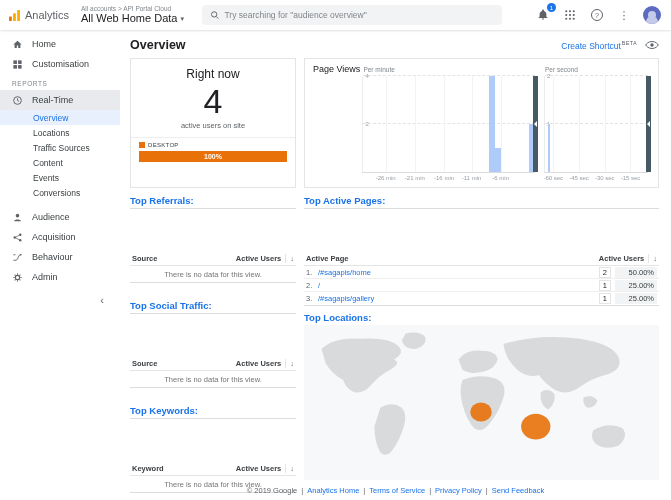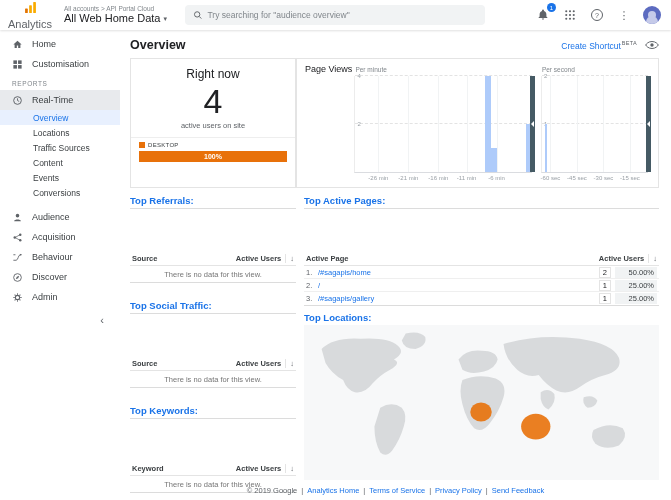--- a/index.html
+++ b/index.html
@@ -3,21 +3,21 @@
 <meta charset="utf-8">
 <style>
   * { margin:0; padding:0; box-sizing:border-box; }
   html,body { width:671px; height:500px; }
   body { font-family:"Liberation Sans", sans-serif; color:#3c4043; background:#fff; overflow:hidden; }
   .app { width:671px; height:500px; display:flex; flex-direction:column; overflow:hidden; }
 
   
   .topbar { flex:0 0 30px; display:flex; align-items:center; padding:0 10px 0 8px; gap:10px;
             background:#fff; box-shadow:0 1px 2px rgba(0,0,0,.12); position:relative; z-index:5; }
-  .logo { display:flex; align-items:center; gap:4px; cursor:pointer;flex-direction:column; }
+  .logo { display:flex; align-items:center; gap:4px; cursor:pointer; }
   .logo-text { font-size:11px; color:#5f6368; }
   .account { line-height:1.05; margin-left:2px; cursor:pointer; }
   .breadcrumb { font-size:6.5px; color:#80868b; }
   .property-row { display:flex; align-items:center; gap:3px; }
   .property { font-size:11px; color:#202124; }
   .caret { font-size:7px; color:#5f6368; }
   .search { display:flex; align-items:center; gap:5px; background:#f1f3f4; border-radius:4px;
             height:20px; width:300px; padding:0 8px; margin-left:8px; }
   .search input { border:none; background:transparent; outline:none; width:100%;
                   font-family:"Liberation Sans",sans-serif; font-size:8.5px; color:#202124; }
@@ -56,21 +56,21 @@
   
   .main { flex:1; display:flex; flex-direction:column; min-width:0; background:#fff; }
   .main-header { flex:0 0 24px; display:flex; align-items:center; justify-content:space-between;
                  padding:6px 12px 0 10px; }
   .page-title { font-size:12.5px; font-weight:bold; color:#202124; }
   .header-right { display:flex; align-items:center; gap:8px; }
   .shortcut { font-size:8.5px; color:#1a73e8; cursor:pointer; }
   .beta { font-size:5.5px; color:#5f6368; vertical-align:super; margin-left:1px; letter-spacing:.3px; }
 
   .content { flex:1; padding:4px 12px 0 10px; display:flex; flex-direction:column; gap:7px; min-height:0; }
-  .row1 { display:flex; flex:0 0 130px; }
+  .row1 { display:flex; gap:8px; flex:0 0 130px; }
   .card { border:1px solid #e4e4e4; background:#fff; }
 
   .rightnow { flex:0 0 166px; text-align:center; padding-top:8px; }
   .rn-title { font-size:12px; color:#202124; }
   .rn-value { font-size:34px; color:#202124; line-height:1.1; margin-top:2px; }
   .rn-caption { font-size:7.5px; color:#5f6368; margin-top:1px; }
   .rn-divider { border-top:1px solid #eee; margin:7px 0 4px; }
   .rn-legend { display:flex; align-items:center; gap:3px; padding-left:8px; font-size:6px;
                color:#3c4043; letter-spacing:.3px; }
   .legend-swatch { width:6px; height:6px; background:#e8710a; display:inline-block; }
@@ -259,29 +259,20 @@
       </div>
       <div class="side-item">
         <span class="s-icon">
           <svg width="11" height="11" viewBox="0 0 16 16" fill="none" stroke="#5f6368" stroke-width="1.3">
               <path d="M2 12h4c3 0 3-8 6-8h2"></path>
               <path d="M11.5 2.5 14 4l-2.5 1.5" fill="#5f6368" stroke="none"></path>
               <path d="M2 4h3"></path>
             </svg>
         </span>
         <span>Behaviour</span>
-      </div>
-      <div class="side-item">
-        <span class="s-icon">
-          <svg width="11" height="11" viewBox="0 0 16 16">
-              <circle cx="8" cy="8" r="5.6" fill="none" stroke="#5f6368" stroke-width="1.3"></circle>
-              <path d="M10.5 5.5 9 9 5.5 10.5 7 7z" fill="#5f6368"></path>
-            </svg>
-        </span>
-        <span>Discover</span>
       </div>
       <div class="side-item">
         <span class="s-icon">
           <svg width="11" height="11" viewBox="0 0 16 16">
               <g stroke="#5f6368" stroke-width="1.5">
                 <line x1="8" y1="2" x2="8" y2="4"></line>
                 <line x1="8" y1="12" x2="8" y2="14"></line>
                 <line x1="2" y1="8" x2="4" y2="8"></line>
                 <line x1="12" y1="8" x2="14" y2="8"></line>
                 <line x1="3.8" y1="3.8" x2="5.2" y2="5.2"></line>

